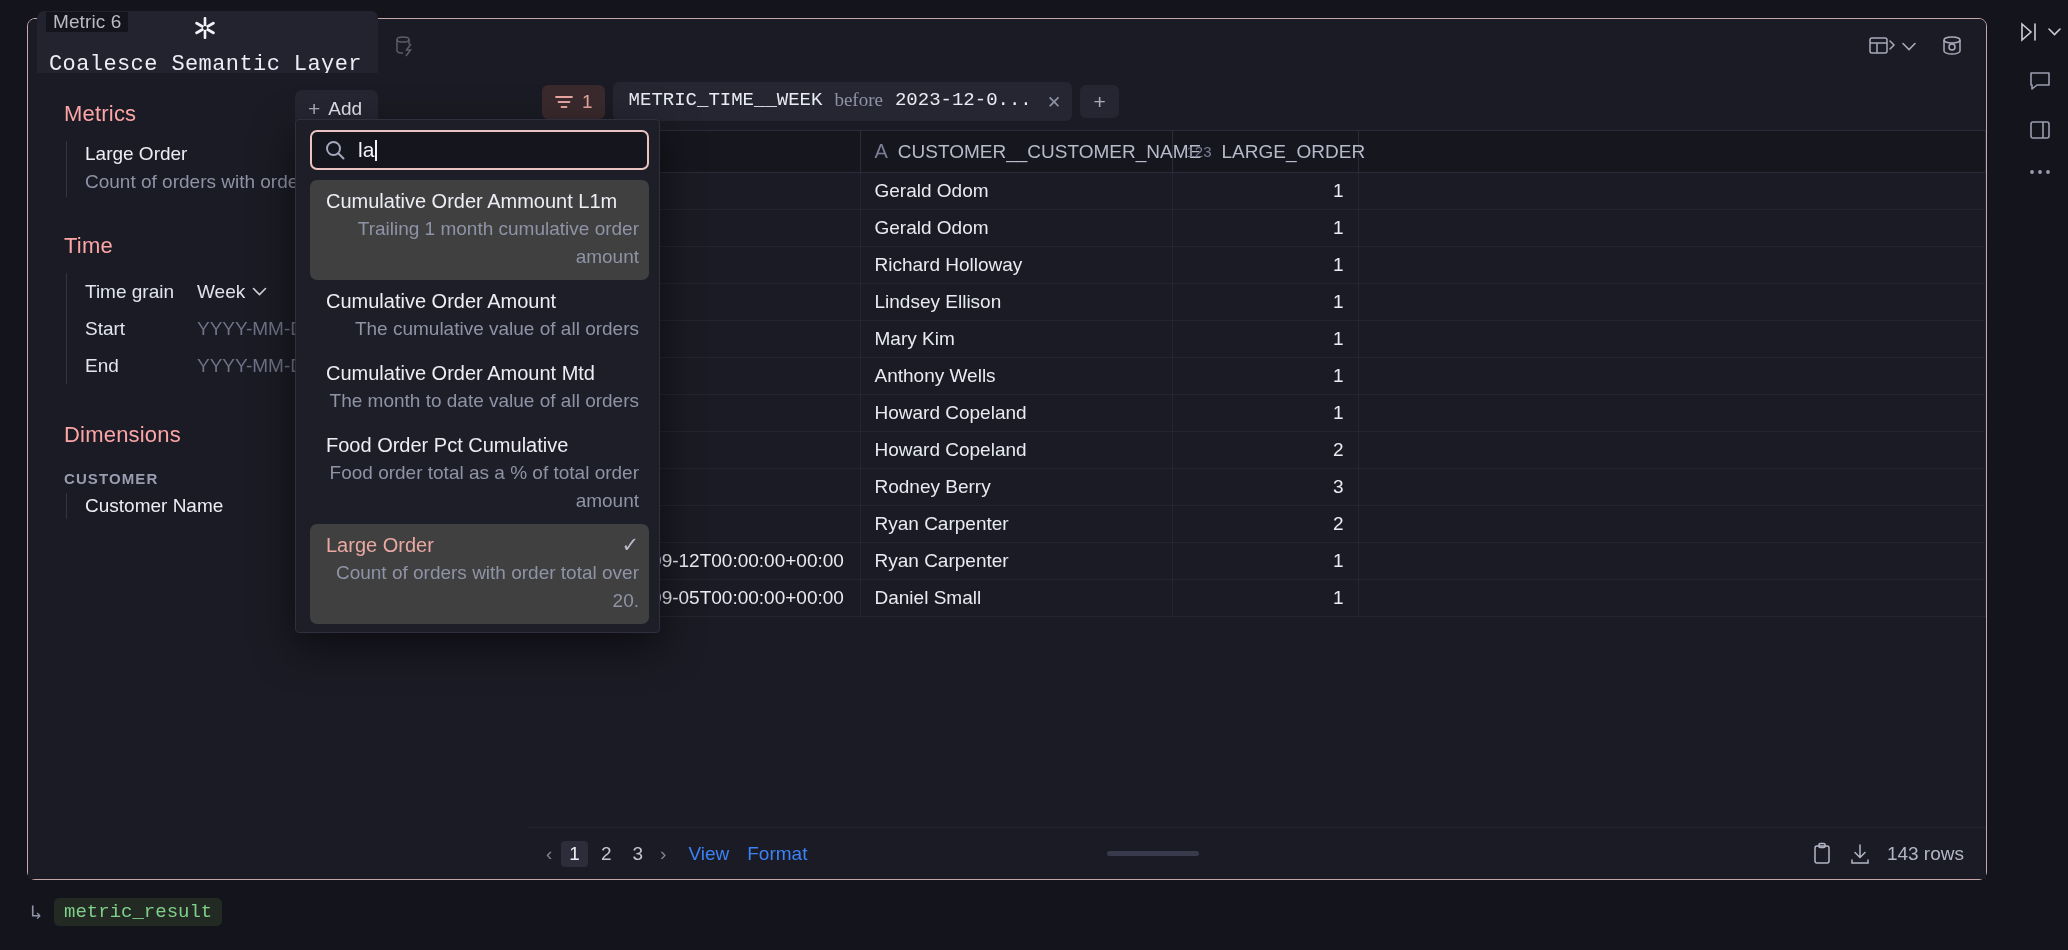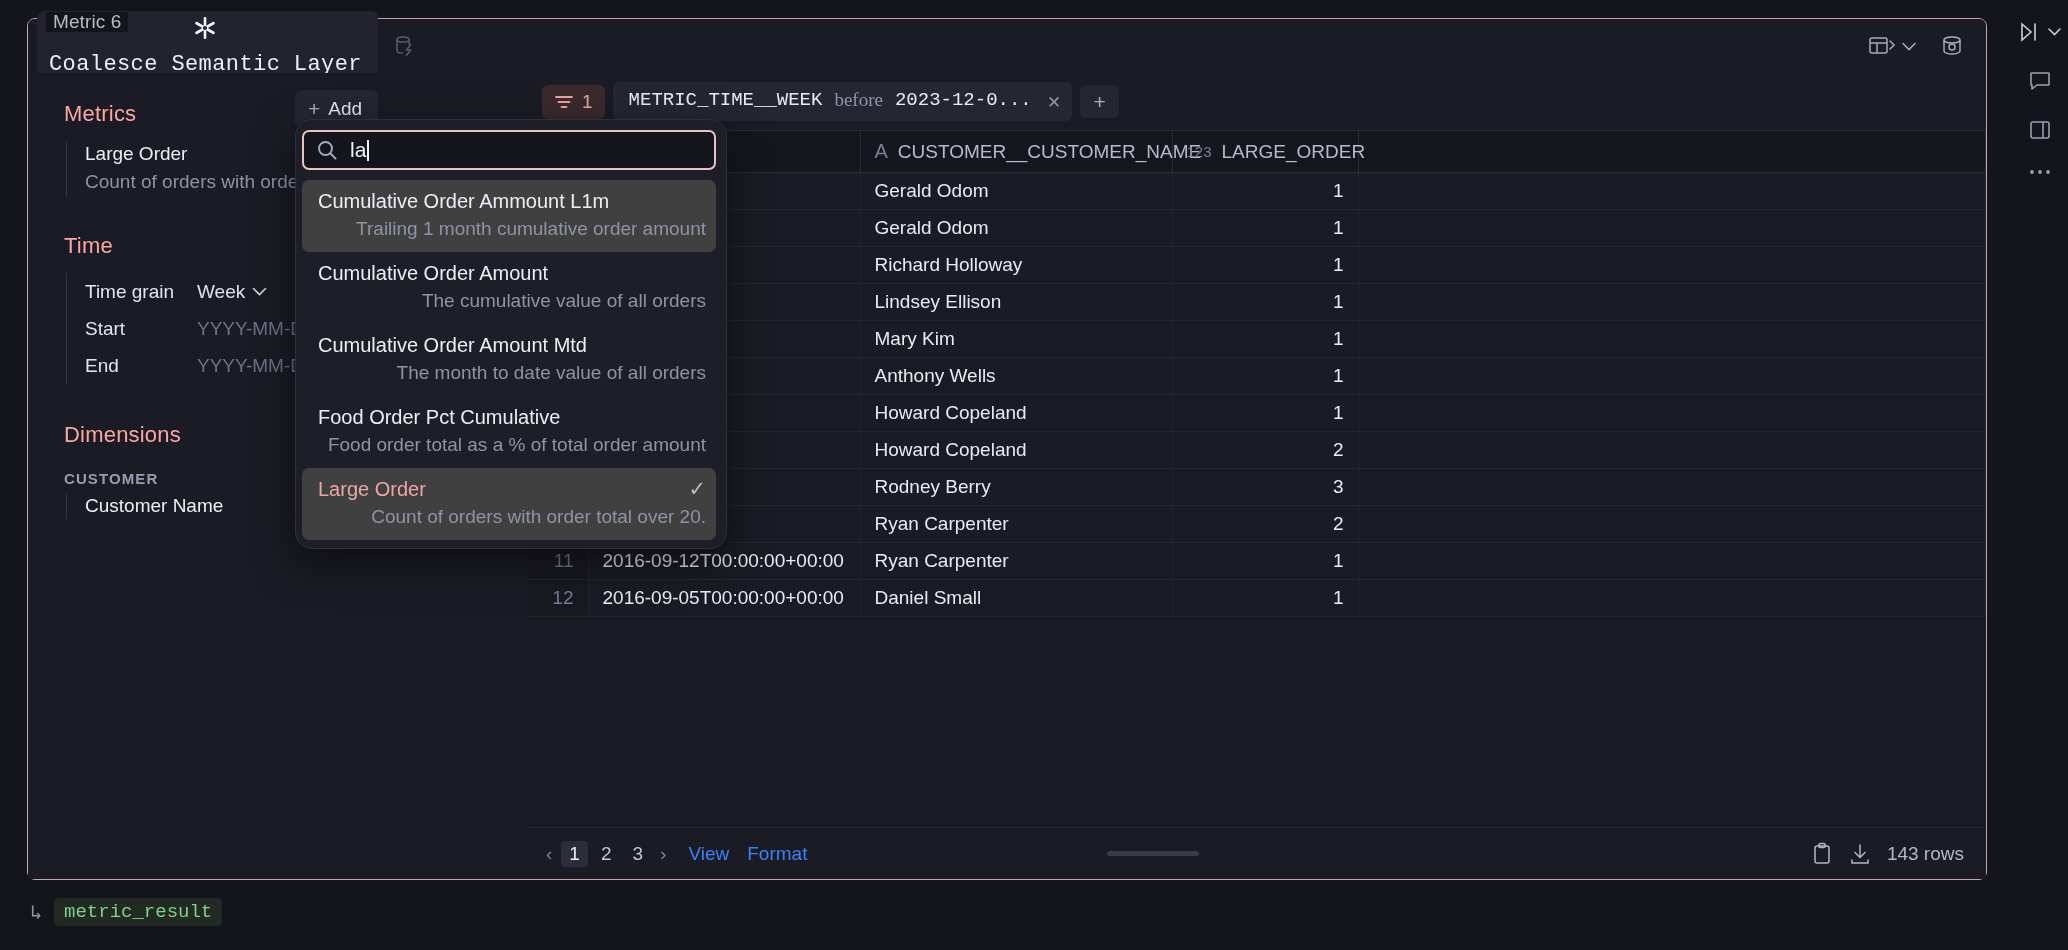--- a/index.html
+++ b/index.html
@@ -144,25 +144,25 @@
   .add-btn {
     position: absolute; left: 295px; top: 90px;
     background: #262633; color: #e3e5ee; border-radius: 7px;
     padding: 8px 16px 8px 13px; font-size: 19px;
     display: flex; align-items: center; gap: 8px; z-index: 40;
   }
   .add-btn .plus { color: #a9abba; font-size: 21px; line-height: 16px; }
 
   .dropdown {
     position: absolute; left: 295px; top: 119px;
-    width: 432px;
+    width: 365px;
     background: #1e1e28;
     border: 1px solid #2f2f3e;
-    border-radius: 17px;
-    padding: 10px 10px 8px 6px;
+    border-radius: 4px;
+    padding: 10px 10px 8px 14px;
     z-index: 50;
     box-shadow: 0 14px 40px rgba(0,0,0,.55);
   }
   .search-box {
     display: flex; align-items: center; gap: 12px;
     background: #15151e; border: 2px solid #e9c3bf; border-radius: 7px;
     height: 40px; padding: 0 12px; margin-bottom: 10px;
   }
   .search-text { color: #f2f3f8; font-size: 21px; position: relative; }
   .caret { display:inline-block; width:1.5px; height: 21px; background:#f2f3f8; vertical-align: -4px; margin-left: 1px; }

